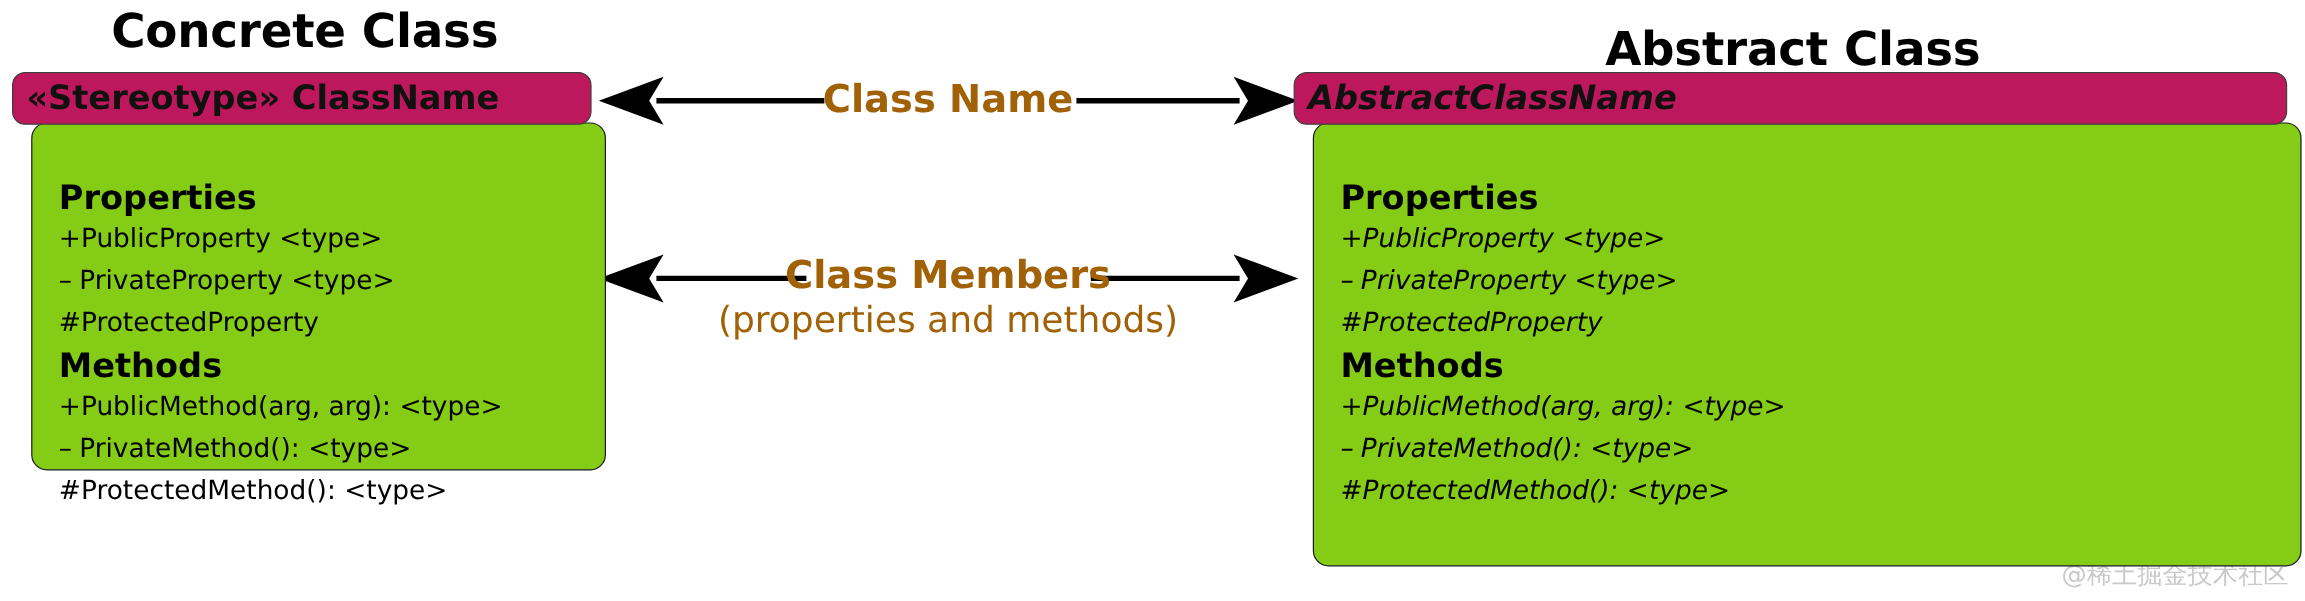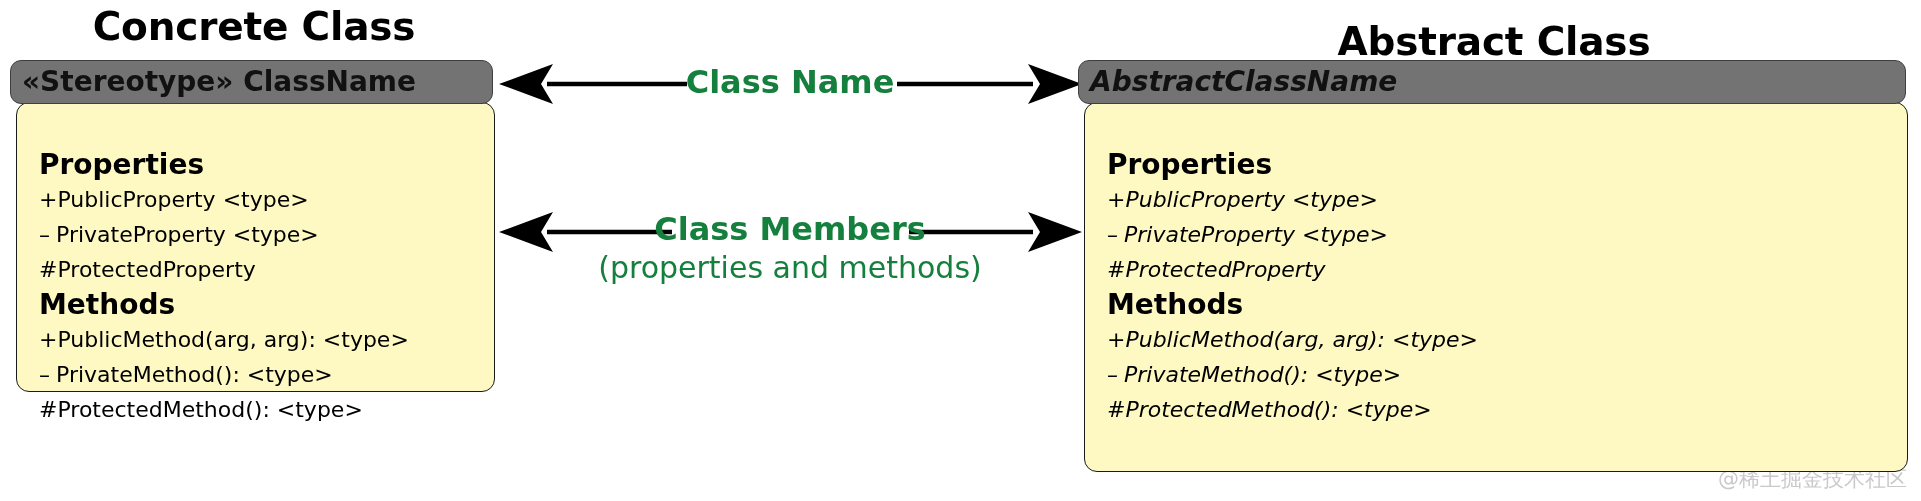--- a/index.html
+++ b/index.html
@@ -39,41 +39,41 @@
   
   .uml-box {
     position: absolute;
   }
   .uml-header {
     position: absolute;
     left: 0;
     top: 0;
     height: 44px;
     box-sizing: border-box;
-    background: #737373;
+    background: #be185d;
     border: 1.6px solid #3f3f3f;
     border-radius: 11px;
     display: flex;
     align-items: center;
     padding-left: 11px;
     z-index: 3;
   }
   .uml-header-text {
     font-size: 28px;
     font-weight: bold;
     color: #111111;
     line-height: 1;
     white-space: nowrap;
   }
   .uml-body {
     position: absolute;
-    left: 6px;
+    left: 16px;
     top: 42px;
     box-sizing: border-box;
-    background: #fef9c3;
+    background: #84cc16;
     border: 1.4px solid #1a1a1a;
     border-radius: 13px;
     z-index: 1;
     padding: 12px 0 10px 22px;
   }
   .uml-body-inner {
     position: relative;
     top: 0;
   }
 
@@ -115,21 +115,21 @@
   #box-abstract .uml-body   { width: 824px; height: 370px; }
 
   
   .annot {
     position: absolute;
   }
   .annot-label {
     position: absolute;
     text-align: center;
     white-space: nowrap;
-    color: #15803d;
+    color: #a16207;
   }
   .annot-label .primary {
     font-size: 32px;
     font-weight: bold;
     line-height: 38px;
     display: block;
   }
   .annot-label .secondary {
     font-size: 30px;
     font-weight: normal;

